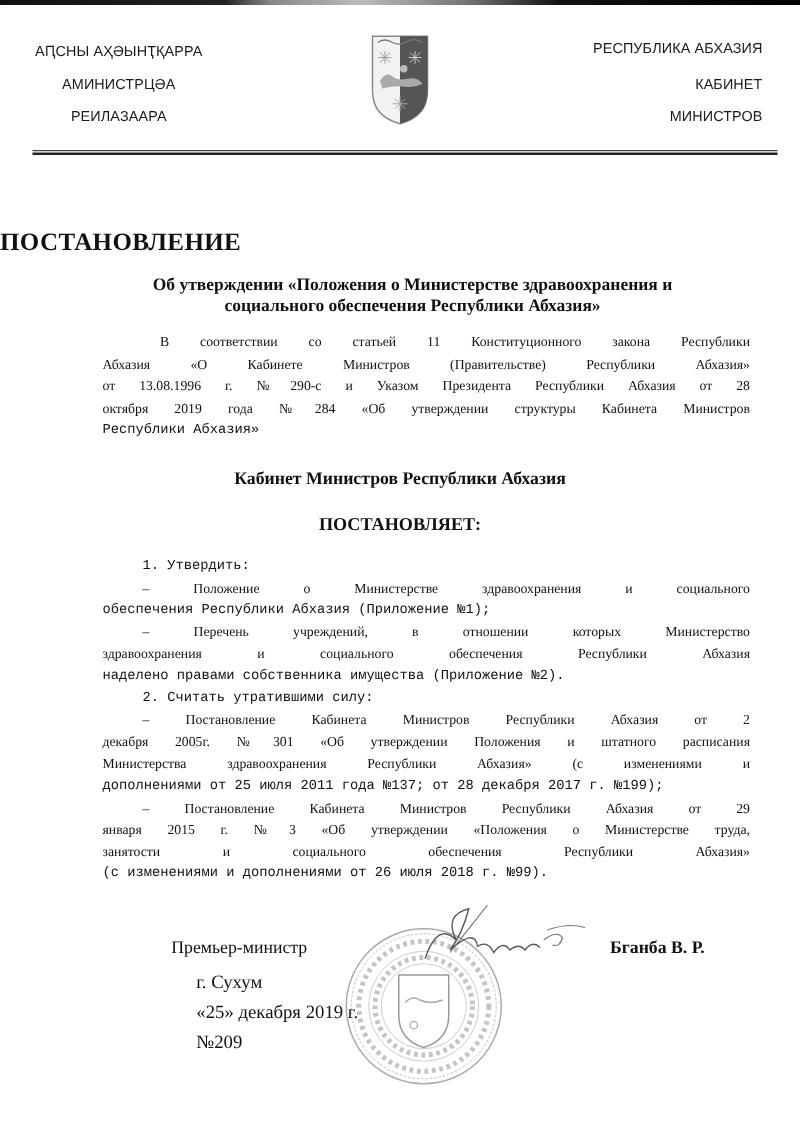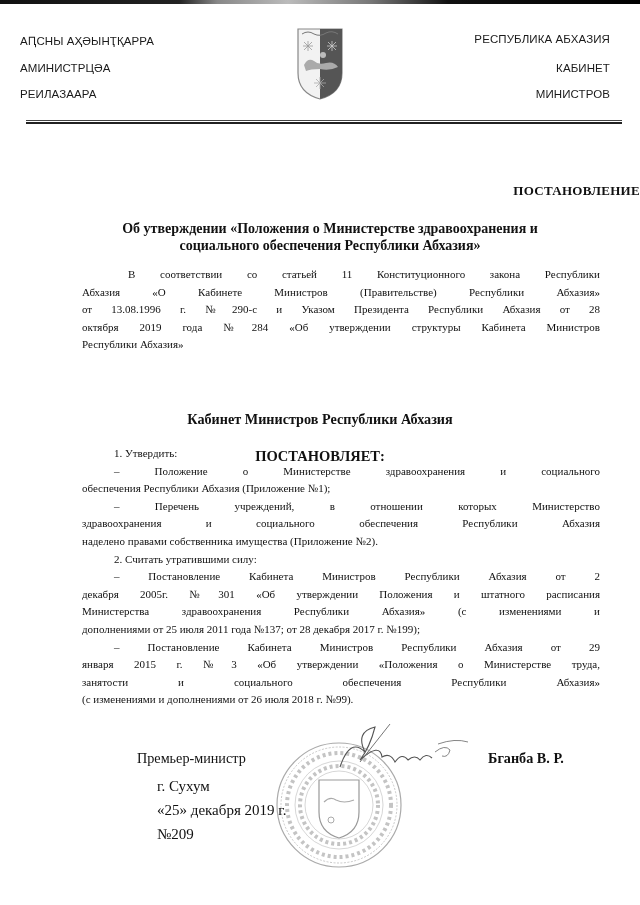--- a/index.html
+++ b/index.html
@@ -4,32 +4,32 @@
 <style>
   html, body { margin: 0; padding: 0; }
   body {
     width: 640px; height: 905px; overflow: hidden;
     background: #ffffff; position: relative;
     font-family: "Liberation Serif", serif; color: #111;
   }
   .topbar { position: absolute; left: 0; top: 0; width: 640px; height: 4px;
     background: linear-gradient(to right, #111 0%, #222 28%, #888 34%, #bbb 45%, #777 58%, #111 70%, #000 100%); }
   .hdr { position: absolute; font-family: "Liberation Sans", sans-serif; font-size: 11.5px; color: #1a1a1a; letter-spacing: 0.1px; white-space: nowrap; }
-  .hdr-left { left: 20px; width: 150px; text-align: left; }
+  .hdr-left { left: 20px; width: 150px; text-align: center; }
   .hdr-right { left: 450px; width: 160px; text-align: right; }
   .emblem { position: absolute; left: 296px; top: 27px; width: 48px; height: 74px; }
   .rule1 { position: absolute; left: 26px; top: 120px; width: 596px; height: 1px; background: #444; }
   .rule2 { position: absolute; left: 26px; top: 122px; width: 596px; height: 2px; background: #222; }
-  .title { position: absolute; top: 183px; left: 0; width: 640px; text-align: right; font-weight: bold; font-size: 13px; letter-spacing: 0.3px; }
+  .title { position: absolute; top: 183px; left: 0; width: 640px; text-align: left; font-weight: bold; font-size: 20px; letter-spacing: 0.3px; }
   .subtitle { position: absolute; top: 220px; left: 100px; width: 460px; text-align: center; font-weight: bold; font-size: 14px; line-height: 17px; }
   .para { position: absolute; left: 82px; width: 518px; font-size: 11px; line-height: 17.6px; text-align: justify; }
   .line { display: block; white-space: nowrap; text-align-last: justify; text-align: justify; }
-  .line.last { text-align-last: left; }
+  .line.last { text-align-last: left; font-family: Liberation Mono, monospace; }
   .indent { padding-left: 32px; }
-  .center-bold { position: absolute; left: 0; width: 640px; text-align: center; font-weight: bold; font-size: 14.2px; margin-top: 36px; }
+  .center-bold { position: absolute; left: 0; width: 640px; text-align: center; font-weight: bold; font-size: 14.2px; }
   .sig-label { position: absolute; left: 137px; top: 750px; font-weight: normal; font-size: 14.2px; }
   .sig-name { position: absolute; left: 488px; top: 750px; font-weight: bold; font-size: 14.2px; }
   .meta { position: absolute; left: 137px; font-size: 15px; margin-left: 20px; }
   .seal { position: absolute; left: 274px; top: 740px; width: 130px; height: 130px; }
   .signature { position: absolute; left: 320px; top: 722px; width: 150px; height: 55px; }
 </style>
 </head>
 <body>
 
 <div class="topbar"></div>

